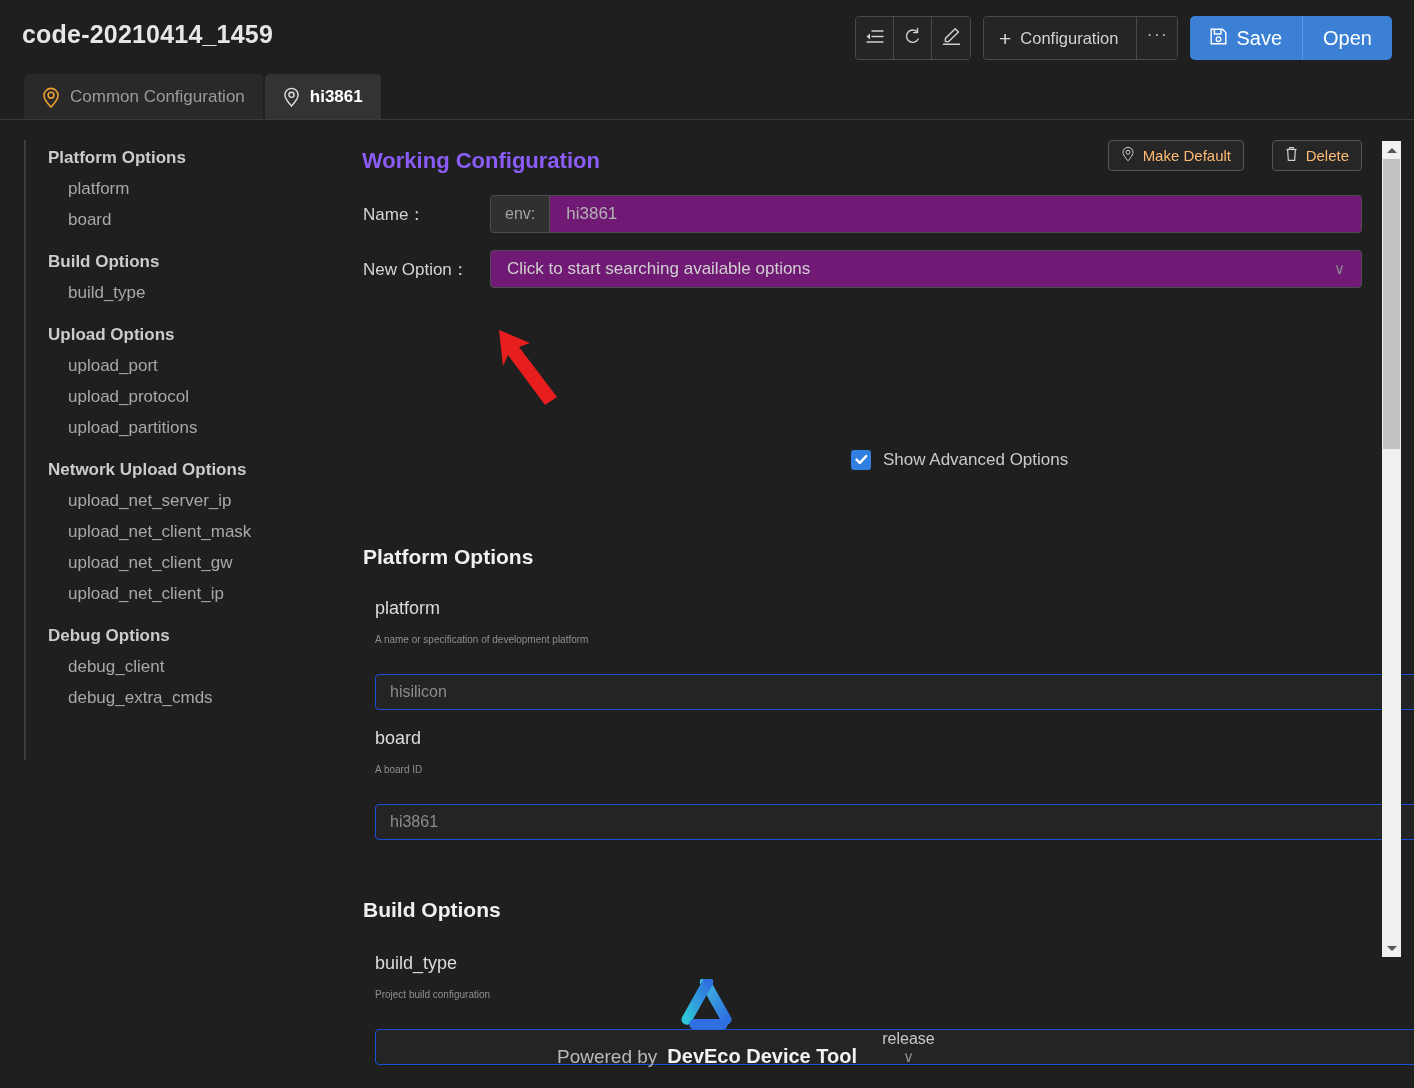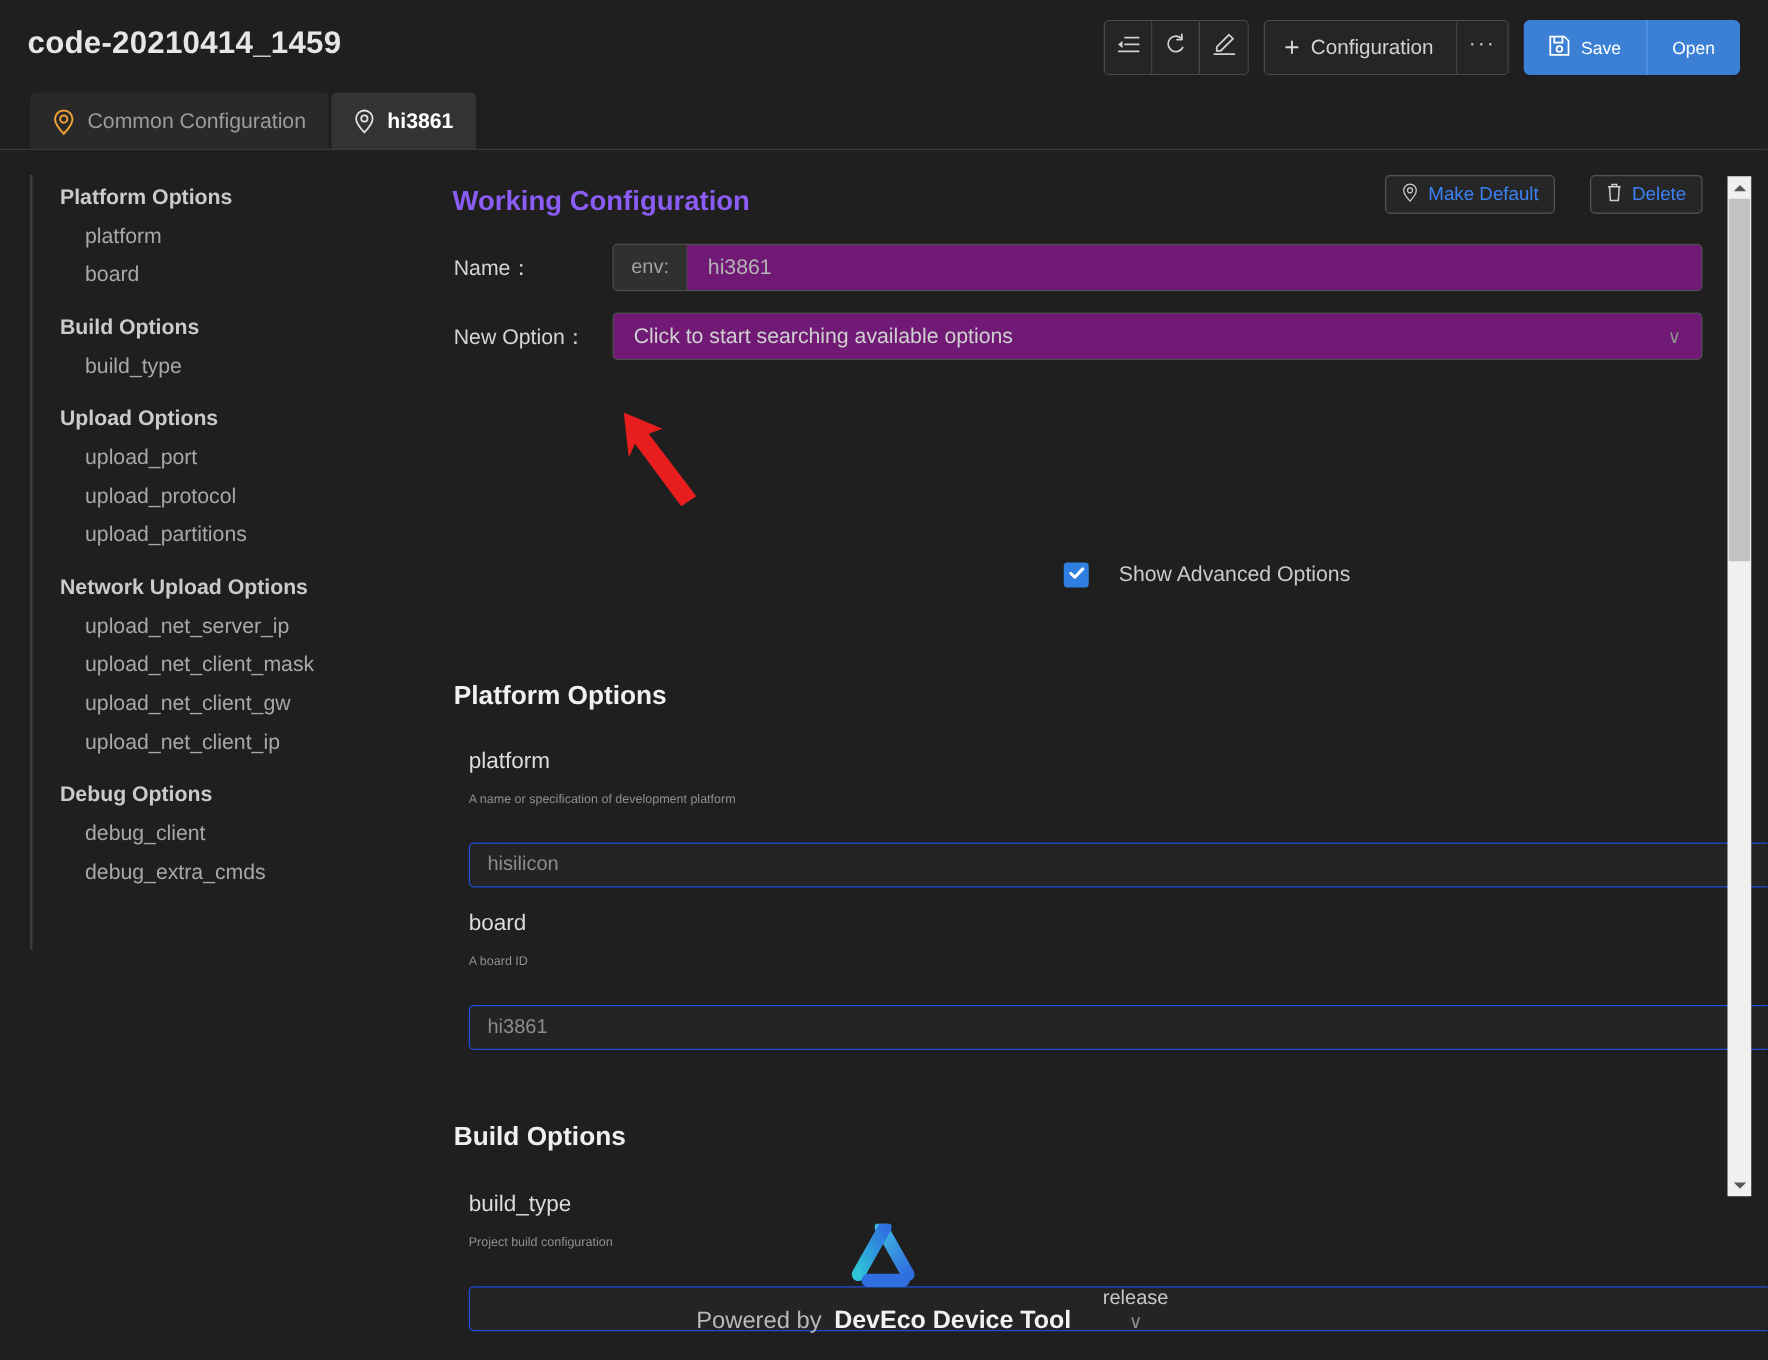--- a/index.html
+++ b/index.html
@@ -34,21 +34,21 @@
     padding: 0 18px 0 15px; color: #d2d2d2; font-size: 16.5px; cursor: pointer;
     border-right: 1px solid #4a4a4a;
   }
   .cfg-btn .plus { font-size: 21px; color: #d8d8d8; line-height: 1; font-weight: 300;}
   .dots-btn { width: 40px; height: 42px; display: flex; align-items: center; justify-content: center;
     color: #c8c8c8; font-size: 17px; letter-spacing: 1.5px; cursor: pointer; padding-bottom:6px;}
 
   .blue-group { display: flex; border-radius: 5px; overflow: hidden; background: #3c80d6; }
   .blue-btn {
     height: 44px; display: flex; align-items: center; justify-content: center; gap: 9px;
-    padding: 0 20px; color: #fff; font-size: 14px; cursor: pointer;
+    padding: 0 20px; color: #fff; font-size: 20px; cursor: pointer;
   }
   .blue-btn + .blue-btn { border-left: 1px solid #5b9ae4; }
   .blue-btn svg { stroke: #fff; fill: none; stroke-width: 1.4; }
 
   
   #tabs { position: absolute; left: 24px; top: 74px; display: flex; align-items: flex-end; }
   .tab {
     height: 46px; display: flex; align-items: center; gap: 10px;
     padding: 0 18px; border-radius: 5px 5px 0 0;
     background: #292929; color: #9b9b9b; font-size: 17px; cursor: pointer;
@@ -68,21 +68,21 @@
   .sb-item { font-size: 17px; color: #a8a8a8; padding-left: 20px; margin-top: 11px; cursor: pointer; }
 
   
   #main { position: absolute; left: 362px; top: 140px; width: 1000px; height: 820px; }
 
   #wc-title { font-size: 22px; font-weight: bold; color: #8b5cf6; position: absolute; left: 0; top: 8px; text-align: center; }
 
   .outline-btn {
     position: absolute; top: 0; height: 31px; display: flex; align-items: center; gap: 8px;
     padding: 0 12px; border: 1px solid #555; border-radius: 4px; background: #262626;
-    color: #3b82f6; font-size: 15px; cursor: pointer;
+    color: #fdba74; font-size: 15px; cursor: pointer;
   }
   .outline-btn svg { stroke: #cfcfcf; fill: none; stroke-width: 1.3; }
   #make-default { right: 118px; }
   #delete-btn { right: 0; padding-left: 12px; }
 
   .row-label { position: absolute; font-size: 17px; color: #d5d5d5; }
   #name-label { left: 1px; top: 63px; }
   #newopt-label { left: 1px; top: 118px; }
 
   .field {
@@ -95,21 +95,21 @@
     height: 100%; display: flex; align-items: center; padding: 0 14px;
     background: #303030; color: #a2a2a2; font-size: 16px;
     border-right: 1px solid #4e4e4e; border-radius: 3px 0 0 3px;
   }
   #name-value { padding-left: 16px; font-size: 17px; color: #b3b3b3; }
 
   #newopt-field { top: 110px; justify-content: space-between; padding: 0 16px; cursor: pointer; }
   #newopt-placeholder { font-size: 17px; color: #d0d0d0; }
   .caret { color: #8d8d8d; font-size: 15px; }
 
-  #adv-row { position: absolute; left: 489px; top: 310px; display: flex; align-items: center; gap: 24px; }
+  #adv-row { position: absolute; left: 489px; top: 310px; display: flex; align-items: center; gap: 12px; }
   #adv-checkbox {
     width: 20px; height: 20px; border-radius: 3px; background: #2f7fe0;
     display: flex; align-items: center; justify-content: center; cursor: pointer;
   }
   #adv-checkbox svg { stroke: #fff; fill: none; stroke-width: 2.4; }
   #adv-label { font-size: 17px; color: #cacaca; }
 
   .section-title { position: absolute; left: 1px; font-size: 21px; font-weight: bold; color: #f0f0f0; }
   #sec-platform { top: 405px; }
   #sec-build { top: 758px; }

